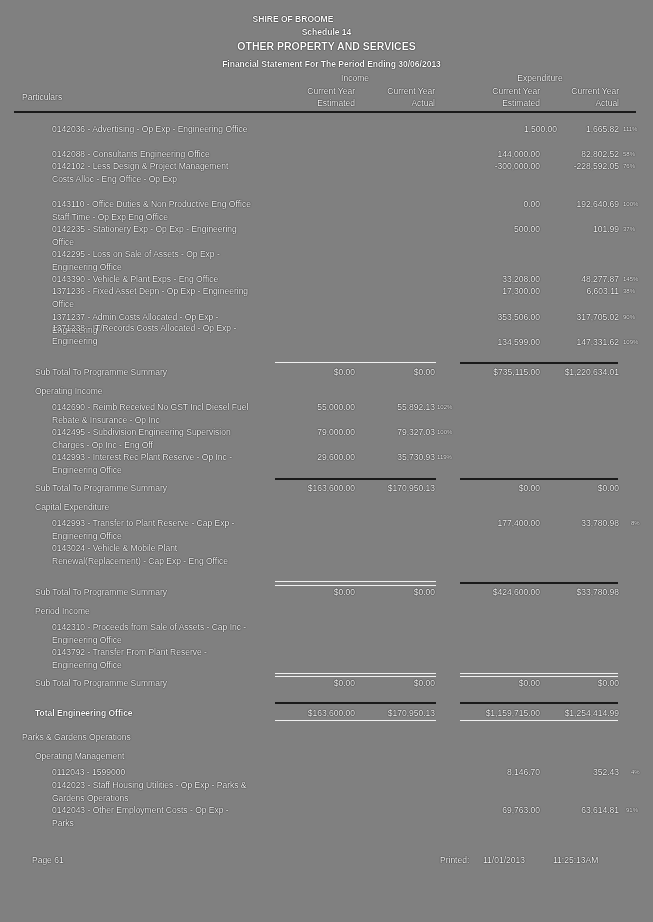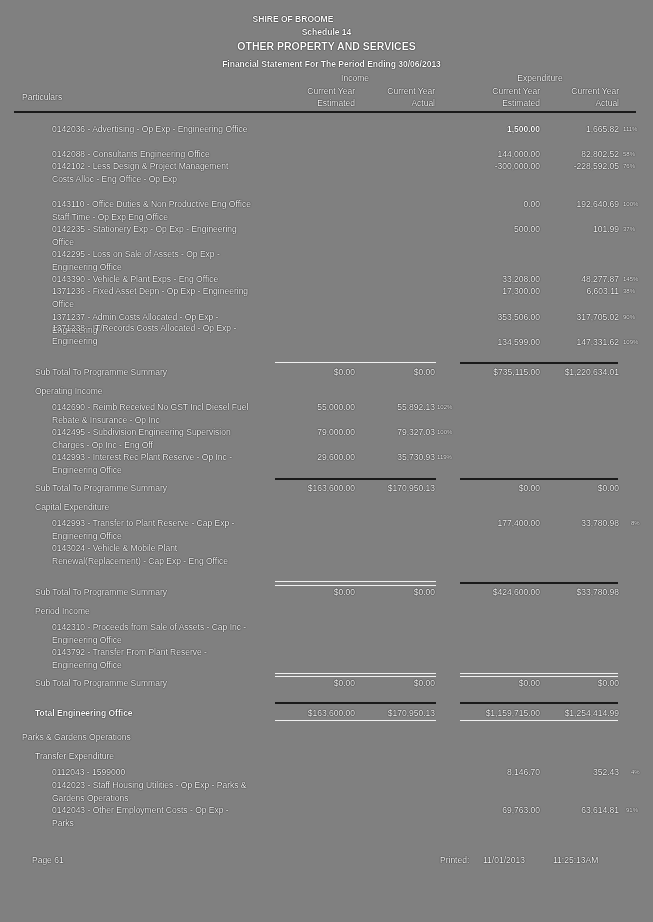--- a/index.html
+++ b/index.html
@@ -33,21 +33,21 @@
 <div class="t r" style="left:255px;width:100px;top:97px;">Estimated</div>
 <div class="t r" style="left:335px;width:100px;top:85px;">Current Year</div>
 <div class="t r" style="left:335px;width:100px;top:97px;">Actual</div>
 <div class="t r" style="left:440px;width:100px;top:85px;">Current Year</div>
 <div class="t r" style="left:440px;width:100px;top:97px;">Estimated</div>
 <div class="t r" style="left:519px;width:100px;top:85px;">Current Year</div>
 <div class="t r" style="left:519px;width:100px;top:97px;">Actual</div>
 <div class="line" style="left:14px;width:622px;top:111px;"></div>
 
 <div class="desc" style="top:123px;">0142036 - Advertising - Op Exp - Engineering Office</div>
-<div class="t r" style="left:440px;width:100px;top:123px;font-weight:bold;">1,500.00</div>
+<div class="t r" style="left:457px;width:100px;top:123px;">1,500.00</div>
 <div class="t r" style="left:519px;width:100px;top:123px;">1,665.82</div>
 <div class="t pct" style="left:623px;top:123px;">111%</div>
 
 <div class="desc" style="top:148px;">0142088 - Consultants Engineering Office</div>
 <div class="t r" style="left:440px;width:100px;top:148px;">144,000.00</div>
 <div class="t r" style="left:519px;width:100px;top:148px;">82,802.52</div>
 <div class="t pct" style="left:623px;top:148px;">58%</div>
 
 <div class="desc" style="top:160px;">0142102 - Less Design &amp; Project Management Costs Alloc - Eng Office - Op Exp</div>
 <div class="t r" style="left:440px;width:100px;top:160px;">-300,000.00</div>
@@ -152,21 +152,21 @@
 <div class="line" style="left:460px;width:158px;top:702px;"></div>
 <div class="t b" style="left:35px;top:707px;">Total Engineering Office</div>
 <div class="t r" style="left:255px;width:100px;top:707px;">$163,600.00</div>
 <div class="t r" style="left:335px;width:100px;top:707px;">$170,950.13</div>
 <div class="t r" style="left:440px;width:100px;top:707px;">$1,159,715.00</div>
 <div class="t r" style="left:519px;width:100px;top:707px;">$1,254,414.99</div>
 <div class="wline" style="left:275px;width:161px;top:720px;"></div>
 <div class="wline" style="left:460px;width:158px;top:720px;"></div>
 
 <div class="t" style="left:22px;top:731px;">Parks &amp; Gardens Operations</div>
-<div class="t" style="left:35px;top:750px;">Transfer Expenditure</div>
+<div class="t" style="left:35px;top:750px;">Operating Management</div>
 <div class="desc" style="top:766px;">0112043 - 1599000</div>
 <div class="t r" style="left:440px;width:100px;top:766px;">8,146.70</div>
 <div class="t r" style="left:519px;width:100px;top:766px;">352.43</div>
 <div class="t pct" style="left:631px;top:766px;">4%</div>
 <div class="desc" style="top:779px;">0142023 - Staff Housing Utilities - Op Exp - Parks &amp; Gardens Operations</div>
 <div class="desc" style="top:804px;">0142043 - Other Employment Costs - Op Exp - Parks</div>
 <div class="t r" style="left:440px;width:100px;top:804px;">69,763.00</div>
 <div class="t r" style="left:519px;width:100px;top:804px;">63,614.81</div>
 <div class="t pct" style="left:626px;top:804px;">91%</div>
 

